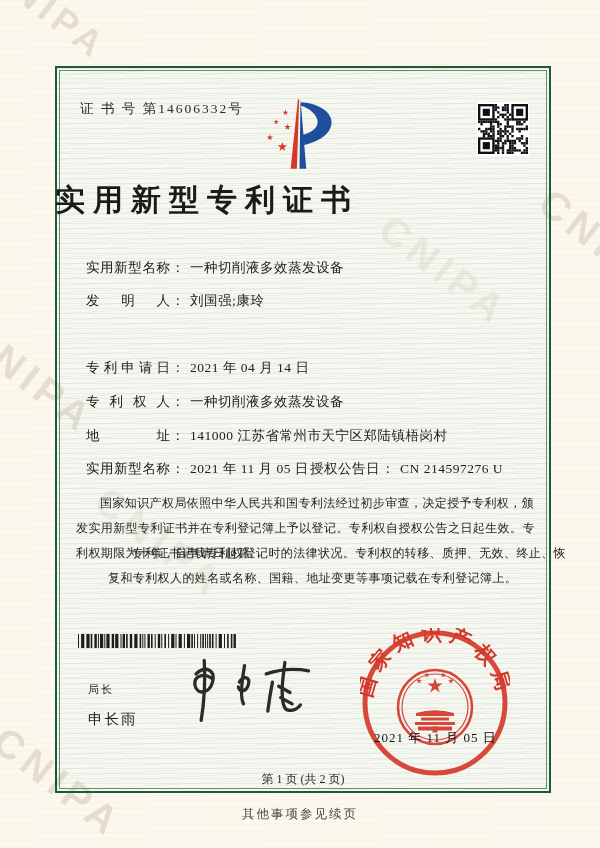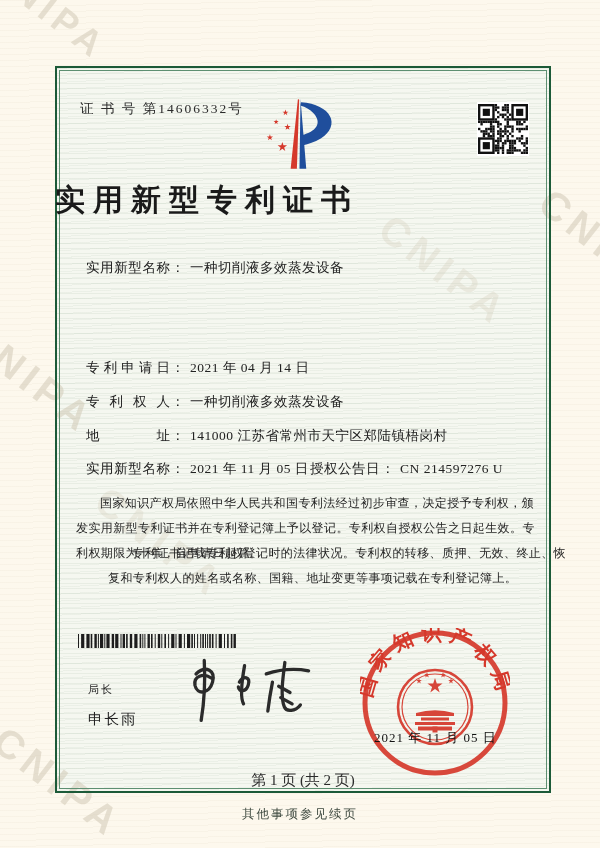--- a/index.html
+++ b/index.html
@@ -57,21 +57,21 @@
   .bodytext.p2{top:542px;margin-left:32px;}
   
   .barcode{position:absolute; left:78px; top:634px; fill:#1d1d1d;}
   .sig-title{position:absolute; left:88px; top:682px; font-size:11px; color:#222; letter-spacing:2px;}
   .sig-name{position:absolute; left:88px; top:710px; font-size:14.5px; color:#222; letter-spacing:2px;}
   .signature{position:absolute; left:165px; top:650px;}
   
   .seal{position:absolute; left:360px; top:628px;}
   .seal-date{position:absolute; left:374px; top:729px; font-size:13px; color:#131313; letter-spacing:1px; white-space:nowrap;}
   
-  .page-num{position:absolute; left:55px; top:771px; width:496px; text-align:center; font-size:15px; color:#2a2a2a;}
+  .page-num{position:absolute; left:55px; top:771px; width:496px; text-align:center; font-size:12px; color:#2a2a2a;}
   .footer-note{
     position:absolute; z-index:4; left:0; top:806px; width:600px; text-align:center;
     font-size:12.5px; color:#3f4a40; letter-spacing:2px;
   }
 </style>
 </head>
 <body>
 
 <div class="page">
 
@@ -268,20 +268,23 @@
         <rect x="0" y="33.6" width="16.8" height="16.8"></rect>
         <rect fill="#fff" x="2.4" y="36" width="12" height="12"></rect>
         <rect x="4.8" y="38.4" width="7.199999999999999" height="7.199999999999999"></rect>
       </svg>
 
     <h1 class="title">实用新型专利证书</h1>
 
     <div class="frow" style="top:259px;">
       <span class="flabel">实用新型名称</span><span class="fcolon">：</span><span class="fvalue">一种切削液多效蒸发设备</span>
     </div>
+    <div class="frow" style="top:292px;">
+      <span class="flabel">发明人</span><span class="fcolon">：</span><span class="fvalue">刘国强;康玲</span>
+    </div>
     <div class="frow" style="top:359px;">
       <span class="flabel">专利申请日</span><span class="fcolon">：</span><span class="fvalue">2021 年 04 月 14 日</span>
     </div>
     <div class="frow" style="top:393px;">
       <span class="flabel">专利权人</span><span class="fcolon">：</span><span class="fvalue">一种切削液多效蒸发设备</span>
     </div>
     <div class="frow" style="top:427px;">
       <span class="flabel">地址</span><span class="fcolon">：</span><span class="fvalue">141000 江苏省常州市天宁区郑陆镇梧岗村</span>
     </div>
     <div class="frow" style="top:460px;">

